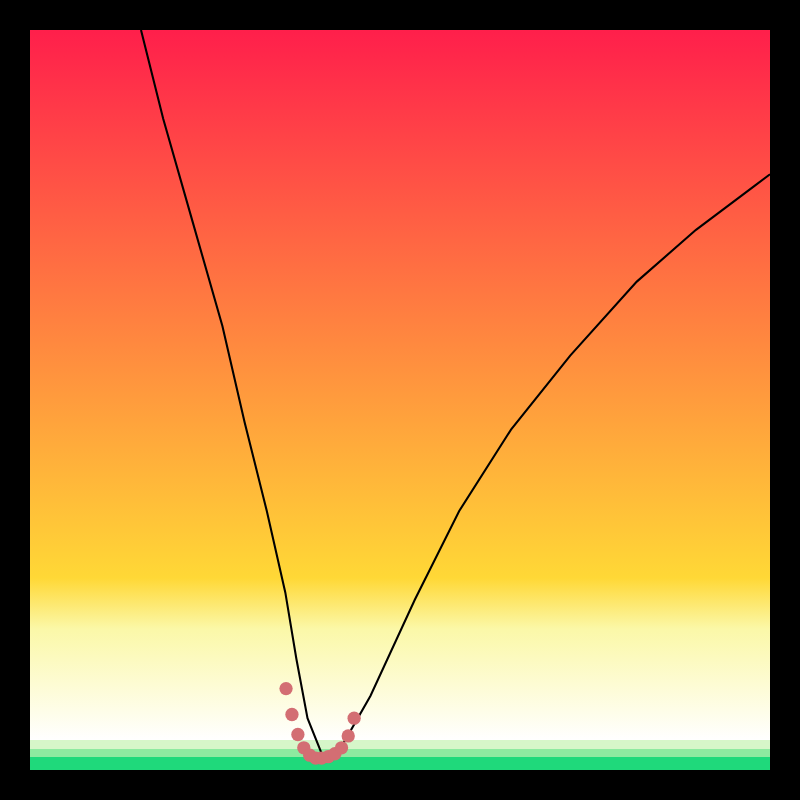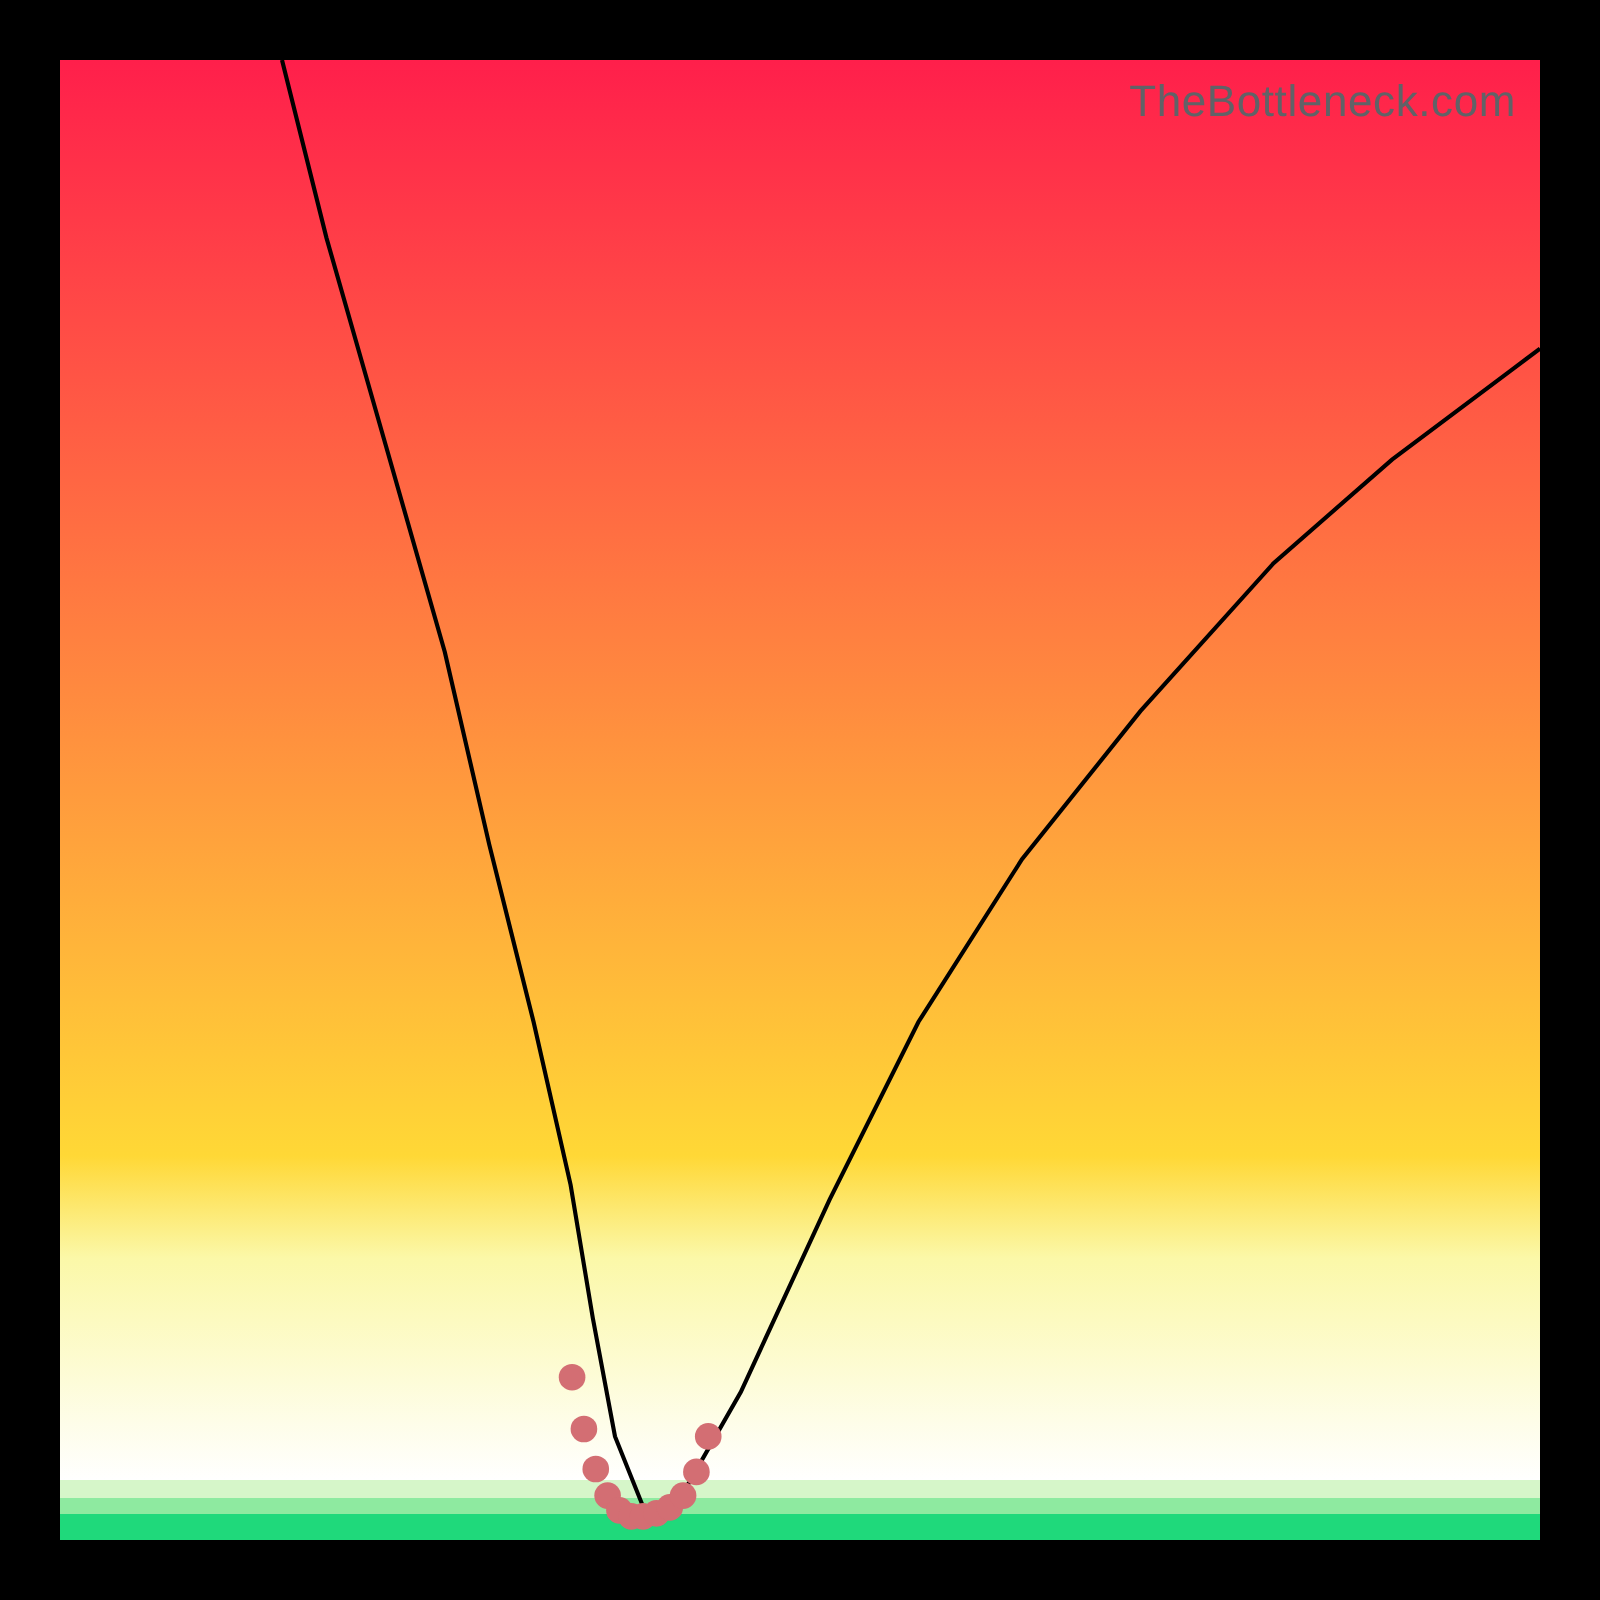--- a/index.html
+++ b/index.html
@@ -74,16 +74,15 @@
           <rect x="37.70" y="97.50" width="1.8" height="1.8" rx="0.9" fill="#d36e73"></rect>
           <rect x="38.50" y="97.50" width="1.8" height="1.8" rx="0.9" fill="#d36e73"></rect>
           <rect x="39.40" y="97.30" width="1.8" height="1.8" rx="0.9" fill="#d36e73"></rect>
           <rect x="40.30" y="96.90" width="1.8" height="1.8" rx="0.9" fill="#d36e73"></rect>
           <rect x="41.20" y="96.10" width="1.8" height="1.8" rx="0.9" fill="#d36e73"></rect>
           <rect x="42.10" y="94.50" width="1.8" height="1.8" rx="0.9" fill="#d36e73"></rect>
           <rect x="42.90" y="92.10" width="1.8" height="1.8" rx="0.9" fill="#d36e73"></rect>
         </g>
     </svg>
 
-    <div class="watermark">TheBottleneck.com</div>
   </div>
 
 </div>
 
 </body></html>

